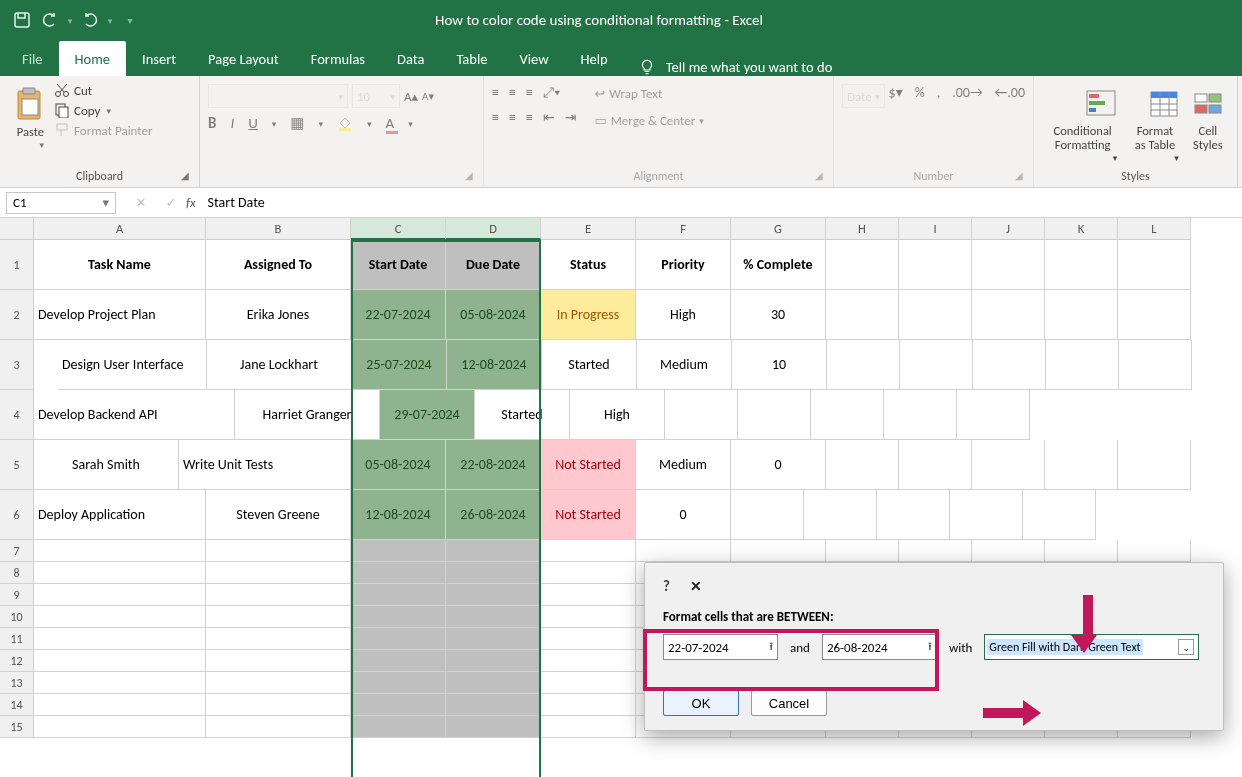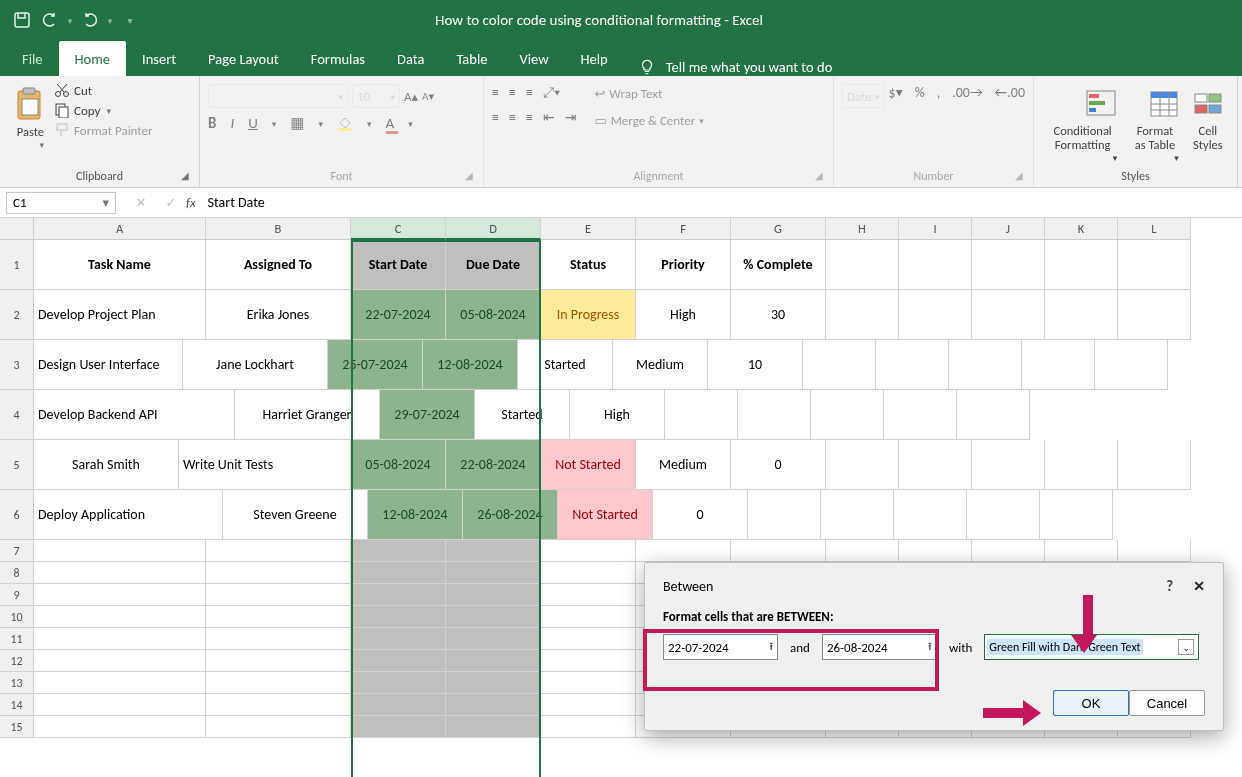--- a/index.html
+++ b/index.html
@@ -69,21 +69,21 @@
   .dlg-title { font-size:14px; flex:1;}
   .dlg-help { font-size:15px; font-weight:600; margin-right:20px; color:#444;}
   .dlg-close { font-size:14px; font-weight:600; color:#222; cursor:pointer;}
   .dlg-sub { font-size:13px; font-weight:700; margin-bottom:10px;}
   .dlg-body { display:flex; align-items:center; gap:12px; position:relative;}
   .ref-box { border:1px solid #8a8a8a; background:#fff; width:115px; height:26px; display:flex; align-items:center; padding:0 4px; font-size:13px;}
   .ref-box .up { margin-left:auto; font-size:11px; color:#333;}
   .with-combo { border:1px solid #217346; background:#fff; height:26px; width:215px; display:flex; align-items:center; padding:0 4px 0 2px; font-size:12px;}
   .with-combo .sel-text{ background:#cde5ff; padding:1px 2px;}
   .with-combo .dd { margin-left:auto; border:1px solid #999; width:16px;height:16px; display:flex;align-items:center;justify-content:center;font-size:9px;}
-  .dlg-btns { display:flex; justify-content:flex-end; margin-top:30px;}
+  .dlg-btns { display:flex; gap:12px; margin-top:30px;}
   .btn { width:76px; height:26px; border:1px solid #999; background:#fdfdfd; font-size:13px; border-radius:2px;}
   .btn.primary { border:1px solid #2e75b6; background:#eaf3fb;}
   .pink-outline { position:absolute; border:4px solid #c2185b; pointer-events:none;}
   .arrow { position:absolute; pointer-events:none;}
   .arrow .stem{ background:#c2185b;}
   .arrow .head{ width:0;height:0;}
 </style>
 </head>
 <body>
 
@@ -201,21 +201,20 @@
             <svg width="16" height="16">
               <path d="M3 8 L8 3 L13 8 L8 13 Z" fill="none" stroke="#888"></path>
               <rect x="2" y="13" width="12" height="3" fill="#ffeb3b"></rect>
             </svg>
           </span>
           <span style="font-size:9px;">▾</span>
         <span style="position:relative;">A<span style="position:absolute;left:0;bottom:-2px;width:12px;height:3px;background:#d32f2f;"></span></span>
           <span style="font-size:9px;">▾</span>
       </div>
     </div>
-    <div class="group-label">Font</div>
     <div class="dlauncher">◢</div>
   </div>
 
   <div class="group dim" style="width:350px;">
     <div class="group-body" style="gap:14px;padding-top:4px;">
       <div style="display:flex;flex-direction:column;gap:8px;">
         <div style="display:flex;gap:10px;font-size:14px;">
           <span>≡</span>
             <span>≡</span>
             <span>≡</span>
@@ -378,21 +377,21 @@
           <div class="cell yellow-cf" style="width: 95px;">In Progress</div>
           <div class="cell " style="width: 95px;">High</div>
           <div class="cell " style="width: 95px;">30</div>
           <div class="cell " style="width: 73px;"></div>
           <div class="cell " style="width: 73px;"></div>
           <div class="cell " style="width: 73px;"></div>
           <div class="cell " style="width: 73px;"></div>
           <div class="cell " style="width: 73px;"></div>
         </div>
         <div class="row tall">
-          <div class="cell left" style="width: 149px;">Design User Interface</div>
+          <div class="cell left" style="width: 149px; margin-left: 24px;">Design User Interface</div>
           <div class="cell " style="width: 145px;">Jane Lockhart</div>
           <div class="cell green-cf" style="width: 95px;">25-07-2024</div>
           <div class="cell green-cf" style="width: 95px;">12-08-2024</div>
           <div class="cell " style="width: 95px;">Started</div>
           <div class="cell " style="width: 95px;">Medium</div>
           <div class="cell " style="width: 95px;">10</div>
           <div class="cell " style="width: 73px;"></div>
           <div class="cell " style="width: 73px;"></div>
           <div class="cell " style="width: 73px;"></div>
           <div class="cell " style="width: 73px;"></div>
@@ -418,21 +417,21 @@
           <div class="cell pink-cf" style="width: 95px;">Not Started</div>
           <div class="cell " style="width: 95px;">Medium</div>
           <div class="cell " style="width: 95px;">0</div>
           <div class="cell " style="width: 73px;"></div>
           <div class="cell " style="width: 73px;"></div>
           <div class="cell " style="width: 73px;"></div>
           <div class="cell " style="width: 73px;"></div>
           <div class="cell " style="width: 73px;"></div>
         </div>
         <div class="row tall">
-          <div class="cell left" style="width: 189px;">Deploy Application</div>
+          <div class="cell left" style="width: 172px;">Deploy Application</div>
           <div class="cell " style="width: 145px;">Steven Greene</div>
           <div class="cell green-cf" style="width: 95px;">12-08-2024</div>
           <div class="cell green-cf" style="width: 95px;">26-08-2024</div>
           <div class="cell pink-cf" style="width: 95px;">Not Started</div>
           <div class="cell " style="width: 95px;">0</div>
           <div class="cell " style="width: 73px;"></div>
           <div class="cell " style="width: 73px;"></div>
           <div class="cell " style="width: 73px;"></div>
           <div class="cell " style="width: 73px;"></div>
           <div class="cell " style="width: 73px;"></div>
@@ -563,21 +562,20 @@
           <div class="cell " style="width: 73px;"></div>
           <div class="cell " style="width: 73px;"></div>
         </div>
     <div class="selection-border" style="left:317px;top:0;width:190px;height:560px;"></div>
       </div>
   </div>
 </div>
 
 <div class="dialog">
   <div class="dlg-title-row">
-    <div class="dlg-title">Between</div>
     <div class="dlg-help">?</div>
     <div class="dlg-close">✕</div>
   </div>
   <div class="dlg-sub">Format cells that are BETWEEN:</div>
   <div class="dlg-body">
     <div class="ref-box">
         <span>22-07-2024</span>
         <span class="up">⭱</span>
       </div>
     <span>and</span>

